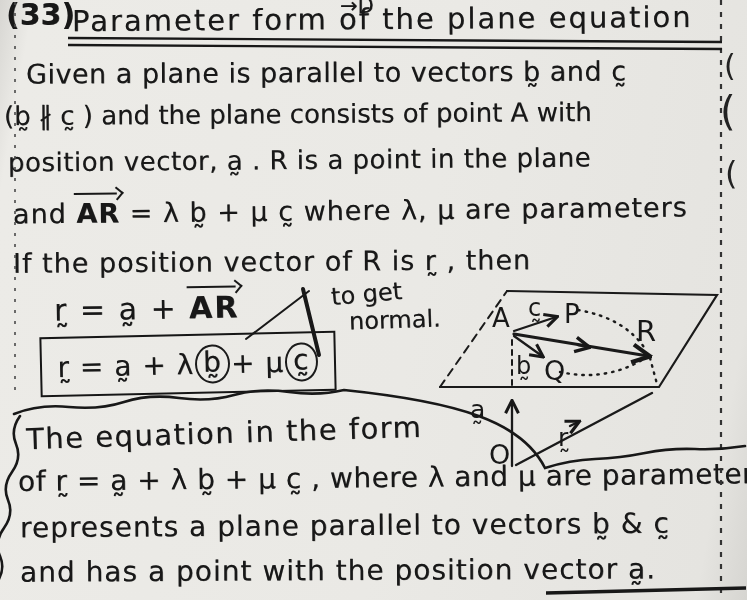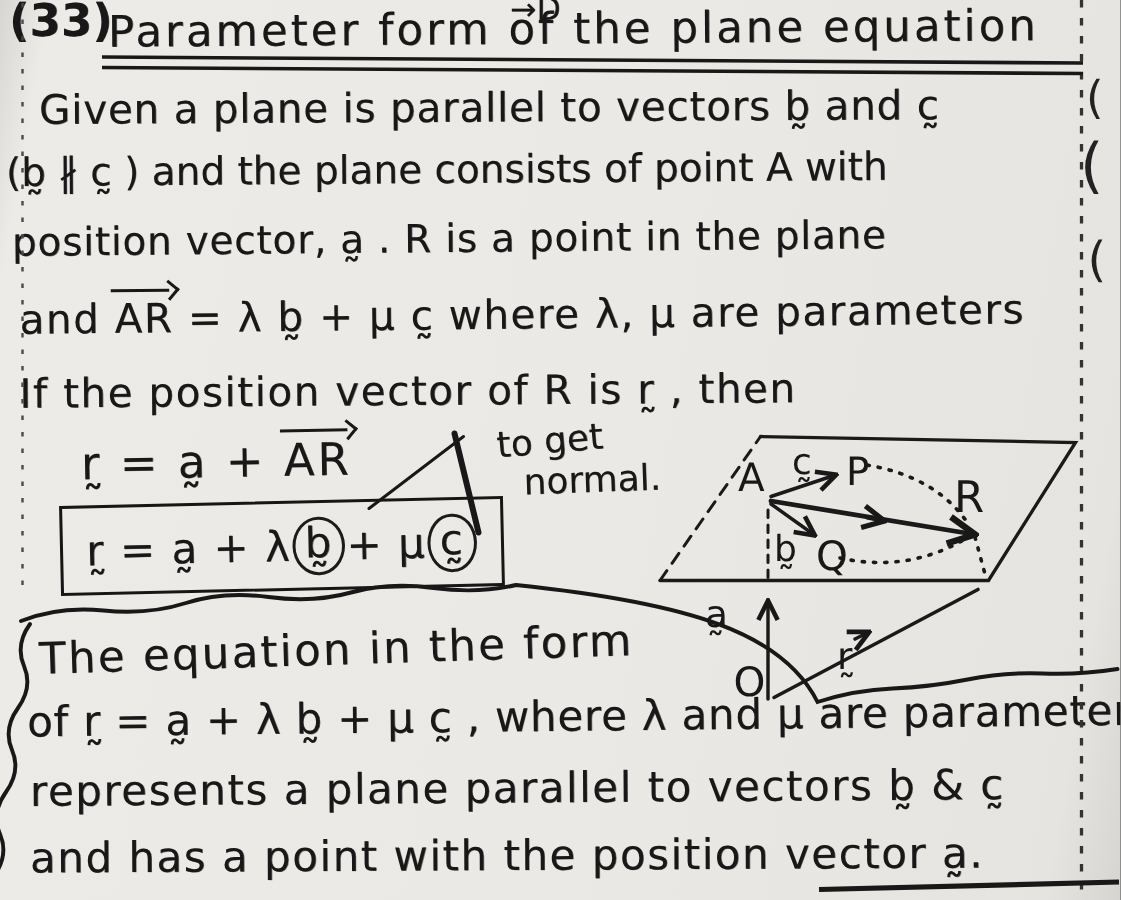--- a/index.html
+++ b/index.html
@@ -6,21 +6,21 @@
   .page{
     position:relative;width:747px;height:600px;overflow:hidden;
     background:linear-gradient(100deg,#d7d6d2 0%,#ecebe7 4%,#eae9e5 55%,#e5e4e0 94%,#d6d5d1 100%);
     font-family:"DejaVu Sans",sans-serif;color:#181818;
   }
   .line{
     position:absolute;white-space:nowrap;z-index:2;
     text-shadow:0.4px 0.2px 0 rgba(24,24,24,0.55);
     line-height:1.15;
   }
-  .vec{position:relative;display:inline-block;}
+  .vec{position:relative;display:inline-block;font-weight:bold;}
   .vec::before{content:"";position:absolute;left:-2px;right:3px;top:-5px;border-top:2.3px solid #181818;}
   .vec::after{content:"";position:absolute;right:-2px;top:-9px;width:8px;height:8px;
     border-top:2.3px solid #181818;border-right:2.3px solid #181818;transform:rotate(40deg);}
   .circled{display:inline-block;border:2.4px solid #1b1b1b;border-radius:50%;
     padding:2px 6px 5px 6px;margin:0 1px;line-height:1;}
   .eqbox{
     position:absolute;left:40px;top:334px;width:292px;height:56px;z-index:2;
     border:2.6px solid #161616;transform:rotate(-1.3deg);
     display:flex;align-items:center;justify-content:center;
     font-size:28px;letter-spacing:1px;white-space:nowrap;

